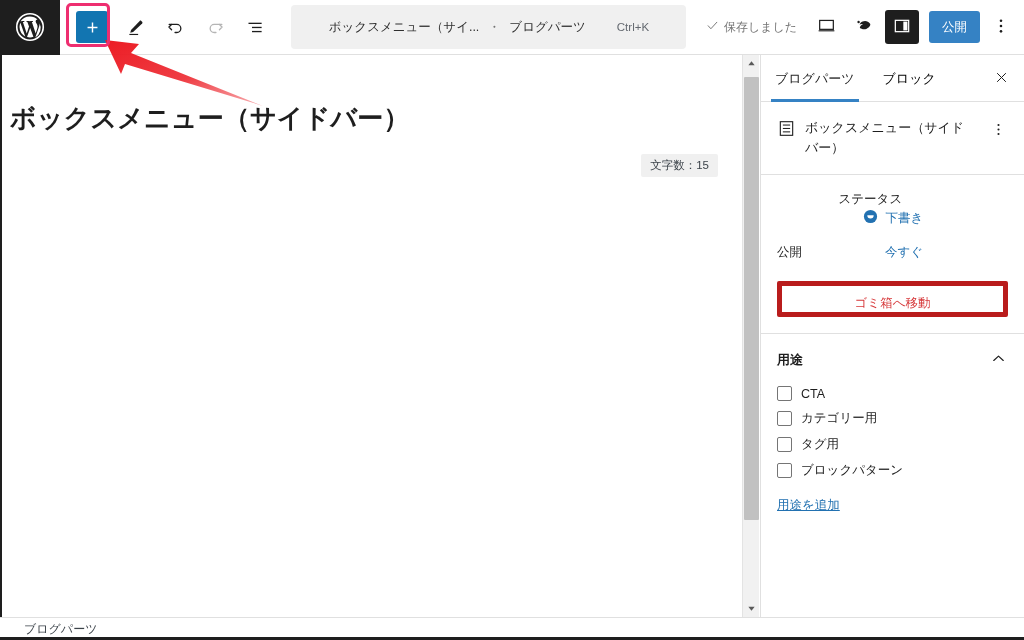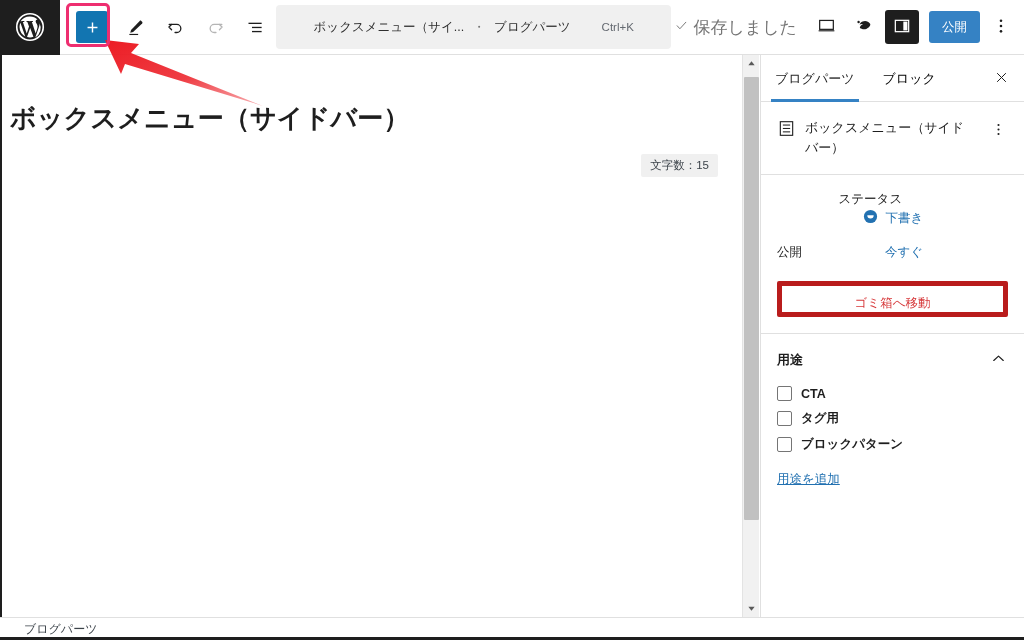--- a/index.html
+++ b/index.html
@@ -146,21 +146,21 @@
     display: flex;
     align-items: center;
     height: 55px;
     gap: 4px;
     padding-right: 8px;
   }
   .saved-label {
     display: flex;
     align-items: center;
     gap: 5px;
-    font-size: 17px;
+    font-size: 12px;
     color: #757575;
     margin-right: 8px;
     cursor: pointer;
   }
   .icon-btn {
     width: 34px;
     height: 34px;
     display: flex;
     align-items: center;
     justify-content: center;
@@ -437,21 +437,20 @@
   }
   .panel-body {
     padding: 0 16px 18px 16px;
   }
   .check-item {
     display: flex;
     align-items: center;
     gap: 9px;
     margin-bottom: 9px;
     cursor: pointer;
-    font-weight: bold;
   }
   .checkbox {
     width: 15px;
     height: 15px;
     border: 1px solid #757575;
     border-radius: 2px;
     background: #fff;
     flex: none;
     box-sizing: border-box;
   }
@@ -722,20 +721,24 @@
           </svg>
         </span>
       </div>
       <div class="panel-body">
         <label class="check-item">
           <span class="checkbox"></span>
           <span class="check-label">CTA</span>
         </label>
         <label class="check-item">
           <span class="checkbox"></span>
+          <span class="check-label">カテゴリー用</span>
+        </label>
+        <label class="check-item">
+          <span class="checkbox"></span>
           <span class="check-label">タグ用</span>
         </label>
         <label class="check-item">
           <span class="checkbox"></span>
           <span class="check-label">ブロックパターン</span>
         </label>
         <span class="add-link">用途を追加</span>
       </div>
     </div>
   </div>

